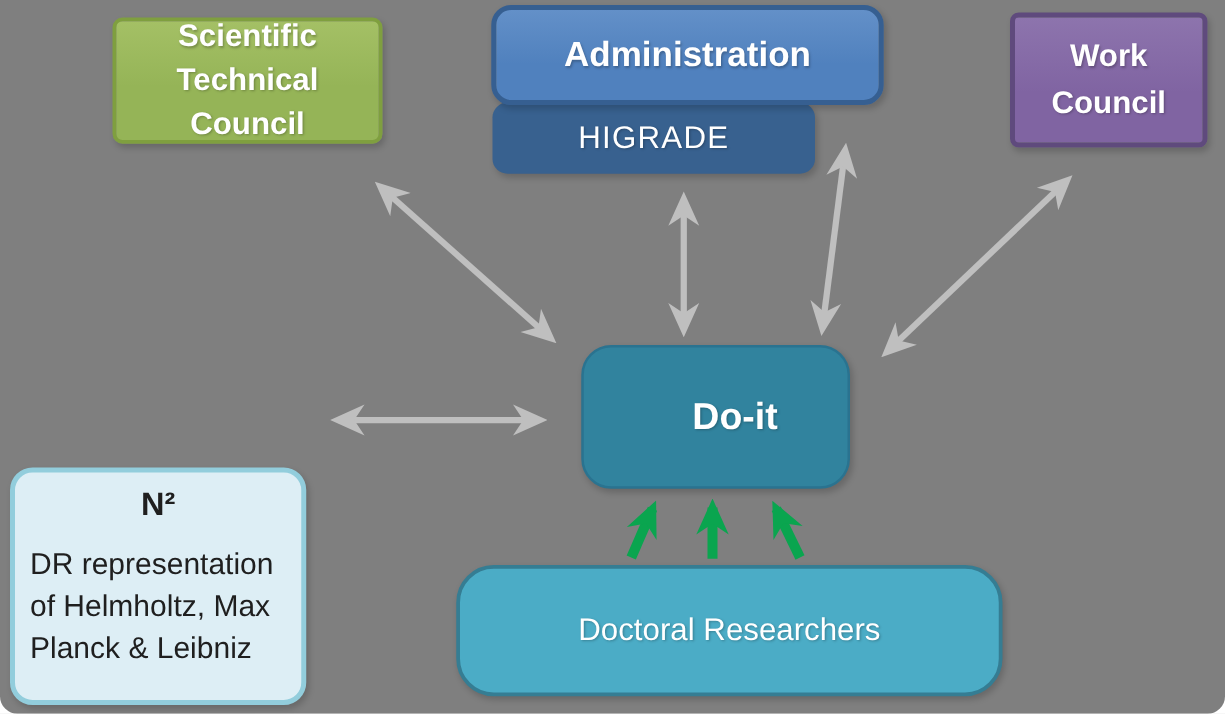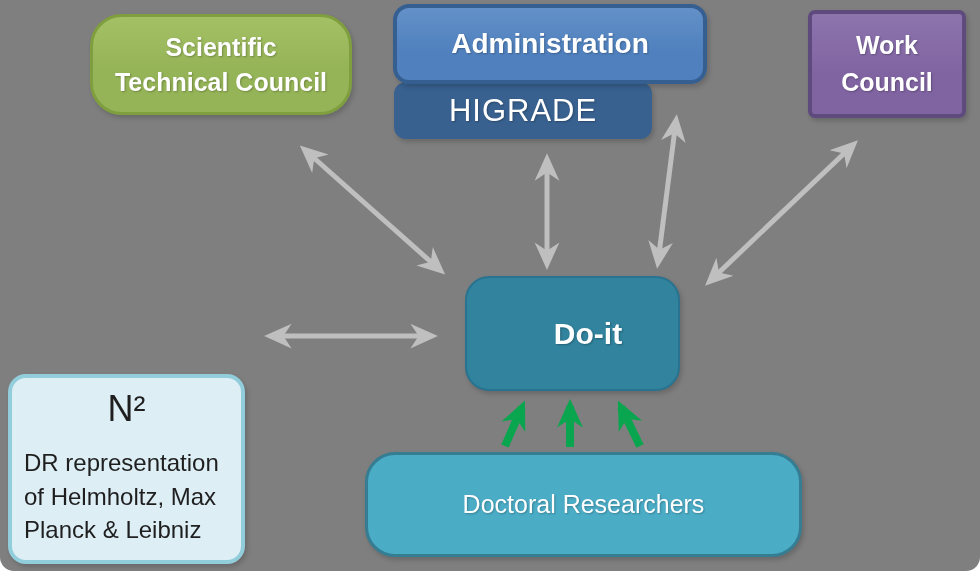--- a/index.html
+++ b/index.html
@@ -11,55 +11,55 @@
   .node{
     position:absolute;display:flex;align-items:center;justify-content:center;
     text-align:center;box-sizing:border-box;
     box-shadow:2px 3px 5px rgba(0,0,0,0.18);
   }
   .node .lbl{white-space:pre-line;}
   .white-text{color:#ffffff;text-shadow:1px 1px 2px rgba(0,0,0,0.25);}
   .dark-text{color:var(--dark-text,#1f1f1f);}
 
   #node-stc{
-    left:90px;top:14px;width:262px;height:101px;border-radius:32px;
+    left:90px;top:14px;width:216px;height:101px;border-radius:8px;
     background:linear-gradient(180deg,#a4c065 0%,var(--stc-fill) 55%);
     border:3px solid var(--stc-border);
     font-size:25px;font-weight:bold;line-height:1.4;z-index:6;
   }
   #node-admin{
     left:393px;top:4px;width:314px;height:80px;border-radius:16px;
     background:linear-gradient(180deg,#6390c8 0%,var(--admin-fill) 60%);
     border:4px solid var(--admin-border);
     font-size:28px;font-weight:bold;z-index:6;
   }
   #node-higrade{
     left:394px;top:82px;width:258px;height:57px;border-radius:12px;
     background:var(--higrade-fill);
-    font-size:31px;font-weight:400;letter-spacing:1px;z-index:5;
+    font-size:25px;font-weight:400;letter-spacing:1px;z-index:5;
   }
   #node-work{
     left:808px;top:10px;width:158px;height:108px;border-radius:7px;
     background:linear-gradient(180deg,#8d74ad 0%,var(--work-fill) 60%);
     border:4px solid var(--work-border);
     font-size:25px;font-weight:bold;line-height:1.5;z-index:6;
   }
   #node-hj{
     left:5px;top:279px;width:238px;height:96px;border-radius:18px;
     background:var(--hj-fill);
     border:3px solid var(--hj-border);
     font-size:24px;font-weight:bold;line-height:1.4;z-index:7;
   }
   #node-n2{
     left:8px;top:374px;width:237px;height:190px;border-radius:18px;
     background:var(--n2-fill);
     border:4px solid var(--n2-border);
     flex-direction:column;justify-content:flex-start;z-index:6;
   }
-  #node-n2 .n2-title{font-size:36px;font-weight:normal;margin-top:10px;}
+  #node-n2 .n2-title{font-size:26px;font-weight:bold;margin-top:10px;}
   #node-n2 .n2-desc{
     font-size:24px;font-weight:400;line-height:1.4;text-align:left;
     align-self:flex-start;margin:16px 0 0 12px;white-space:pre-line;
   }
   #node-doit{
     left:465px;top:276px;width:215px;height:115px;border-radius:24px;
     background:var(--doit-fill);
     border:2px solid var(--doit-border);
     font-size:30px;font-weight:bold;z-index:6;padding-left:31px;
   }

